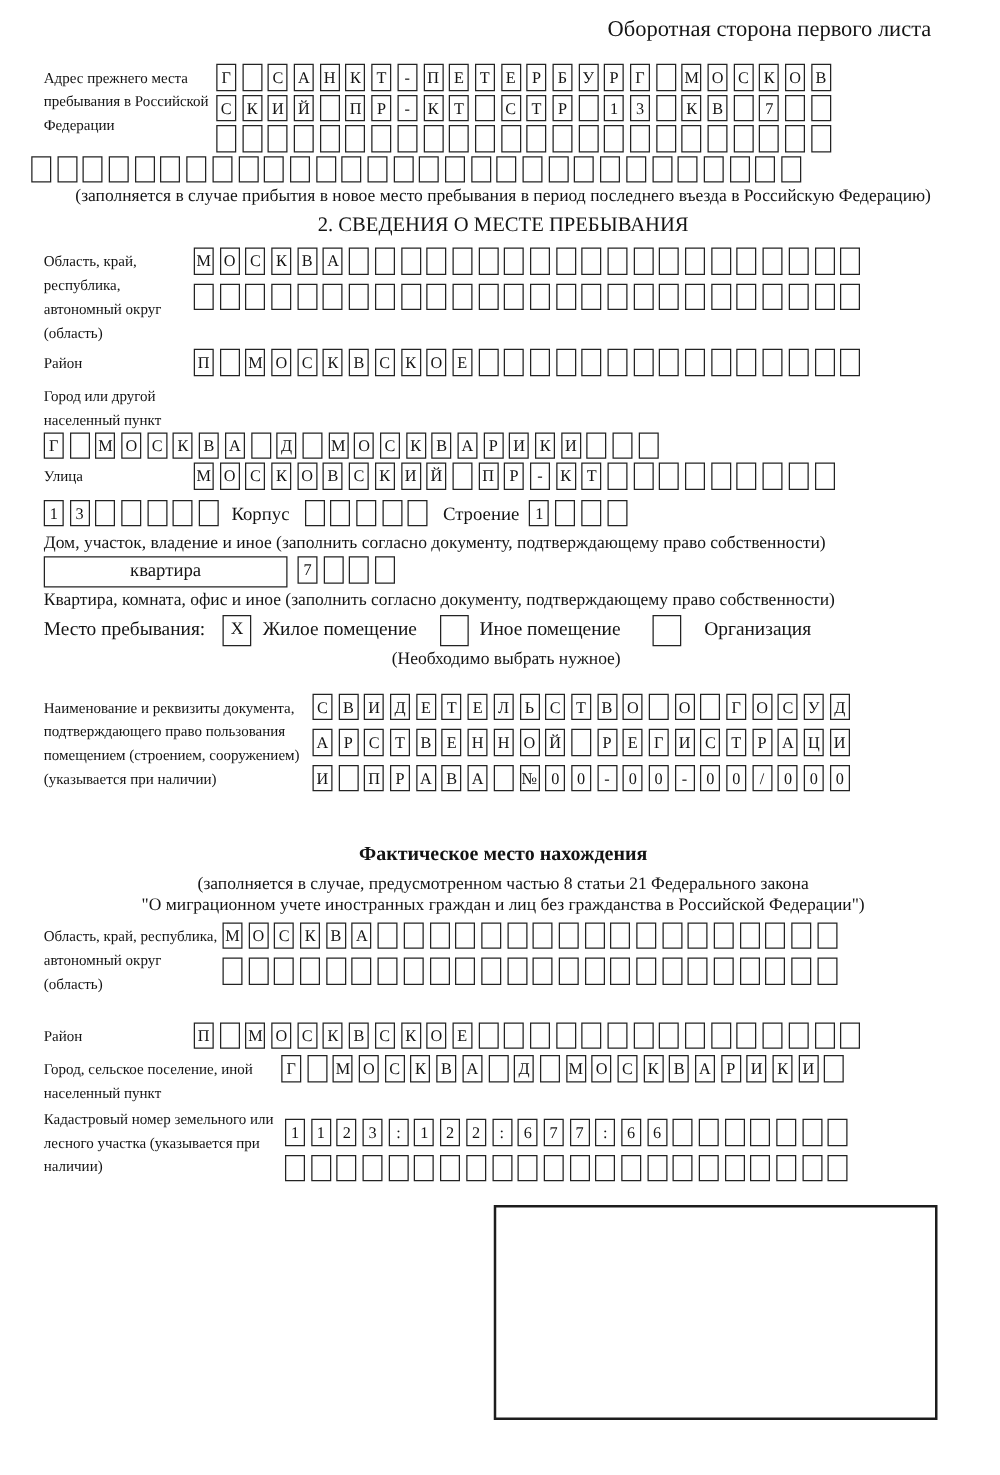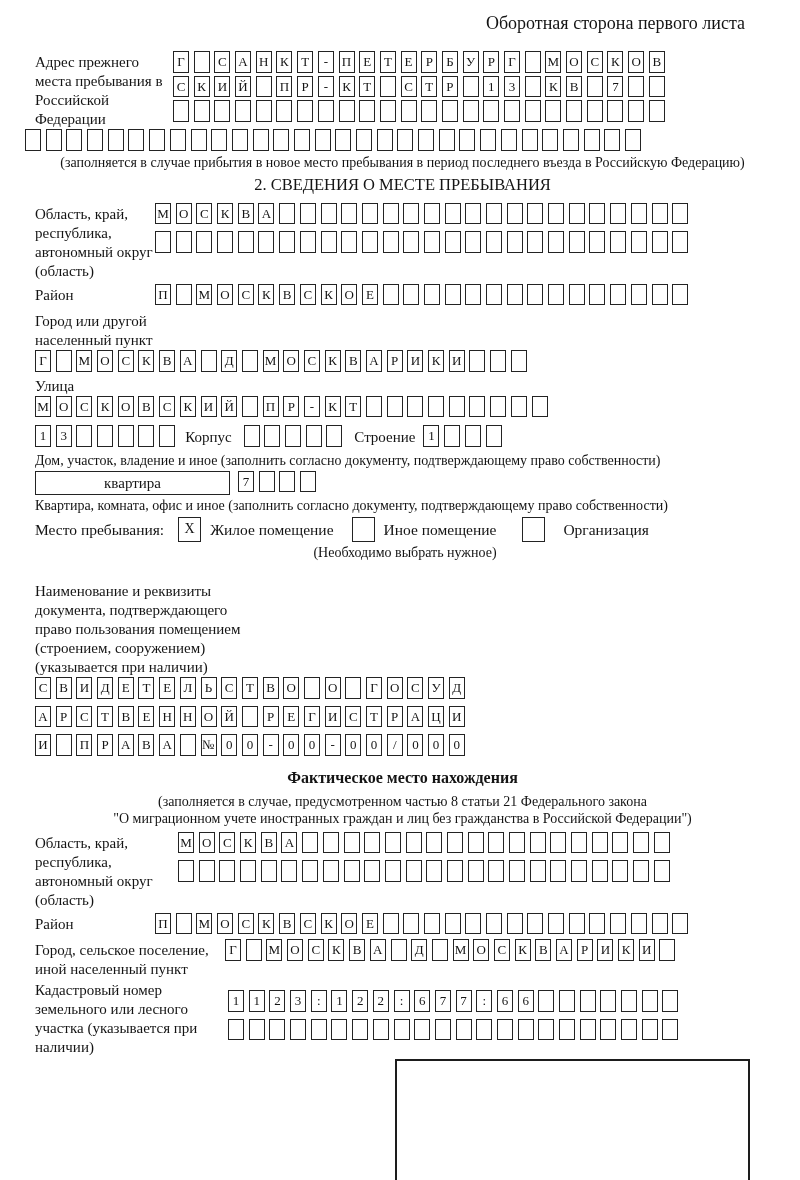--- a/index.html
+++ b/index.html
@@ -3,41 +3,41 @@
 <meta charset="utf-8">
 <style>
   * { margin:0; padding:0; box-sizing:border-box; }
   html,body { background:#ffffff; }
   body { font-family:"Liberation Serif","DejaVu Serif",serif; color:#141414; }
   .page { position:relative; width:800px; height:1180px; padding:13px 30px 0 35px; overflow:hidden; background:#fff; }
 
   .hdr { text-align:right; padding-right:25px; font-size:18px; margin-bottom:17px; }
 
   .frow { display:flex; align-items:flex-start; }
-  .lbl  { font-size:15px; line-height:19px; flex:0 0 auto; padding-top:2px; }
+  .lbl  { font-size:12px; line-height:19px; flex:0 0 auto; padding-top:2px; }
   .w138 { width:138px; } .w120 { width:120px; } .w150 { width:150px; }
   .w215 { width:215px; } .w143 { width:143px; } .w190 { width:190px; } .w193 { width:193px; }
 
   .cells { display:flex; gap:4.7px; margin-bottom:3px; }
   .cell  { flex:0 0 auto; width:16px; height:21.5px; border:1.5px solid #232323;
            font-size:13px; line-height:19px; text-align:center; background:#fff; }
   .cellcol { display:flex; flex-direction:column; }
   .gapped .cells { margin-bottom:7px; }
 
   .fullrow { margin-left:-10px; }
 
   .caption { font-size:14px; line-height:17px; }
   .center  { text-align:center; }
   .cap-under { margin:1px 0 4px; }
 
   .sec-title { text-align:center; font-weight:normal; font-size:16.5px; margin:4px 0 8px; }
   .fact-title { text-align:center; font-weight:bold; font-size:16px; margin:6px 0 6px; }
 
   .minh76 { min-height:77px; }
-  .mb2 { margin-bottom:2px; } .mb3 { margin-bottom:3px; } .mb5 { margin-bottom:5px;flex-direction:column; }
+  .mb2 { margin-bottom:2px; } .mb3 { margin-bottom:3px; } .mb5 { margin-bottom:5px; }
 
   .domrow { display:flex; align-items:flex-start; margin-bottom:2px; }
   .labelbox { border:1.5px solid #232323; height:24.5px; text-align:center;
               font-size:15px; line-height:22px; flex:0 0 auto; }
   .bw160 { width:160px; margin-right:8px; } .bw195 { width:195px; margin-right:8px; }
   .inline-lbl { font-size:15px; line-height:24.5px; flex:0 0 auto; }
   .ml10 { margin-left:10px; margin-right:12px; } .ml12 { margin-left:12px; margin-right:8px; }
 
   .mestorow { display:flex; align-items:center; margin-bottom:2px; font-size:15.5px; }
   .checkbox { flex:0 0 auto; width:23px; height:25px; border:1.5px solid #232323;

